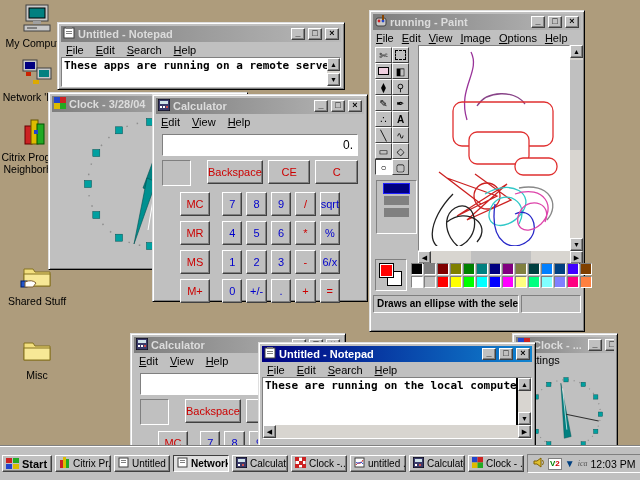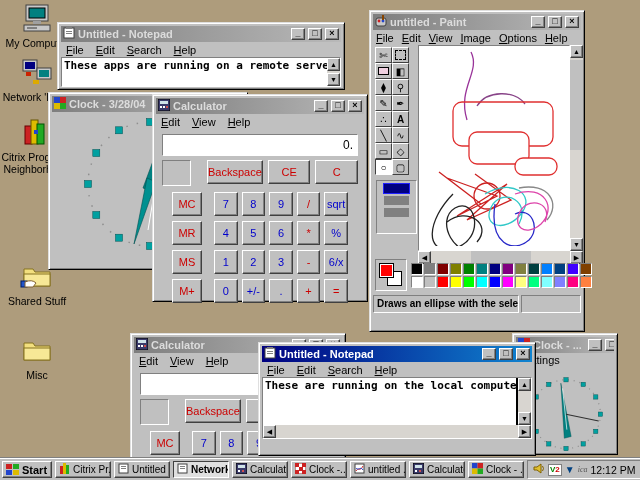--- a/index.html
+++ b/index.html
@@ -28,21 +28,21 @@
   .vscroll{width:13px;background:#d8d5d0;display:flex;flex-direction:column;justify-content:space-between;}
   .hscroll{height:13px;background:#d8d5d0;display:flex;justify-content:space-between;}
   .sarr{width:13px;height:13px;font-size:7px;line-height:12px;text-align:center;color:#000;flex:none;}
   
   .clock-face{display:block;}
   
   .calc-display{margin:5px 6px 4px;height:22px;font-size:12px;text-align:right;padding:3px 4px 0 0;
                 font-family:"Liberation Sans",sans-serif;}
   .calc-rowA{display:flex;gap:5px;margin:2px 6px 6px;}
   .mem-ind{width:27px;height:24px;border:1px solid;border-color:#808080 #fff #fff #808080;}
-  .calc-row{display:flex;gap:4px;margin:0 16px 5px;}
+  .calc-row{display:flex;gap:4px;margin:0 24px 5px;}
   .ckey{height:24px;display:flex;align-items:center;justify-content:center;font-size:11px;flex:1;}
   .mkey{width:30px;flex:none;margin-right:8px;}
   
   .paint-body{display:flex;height:212px;}
   .toolbox{width:42px;padding:2px 1px 0 2px;}
   .toolgrid{display:grid;grid-template-columns:17px 17px;}
   .tool{width:17px;height:16px;display:flex;align-items:center;justify-content:center;font-size:10px;color:#000;
         background:#c0c0c0;border:1px solid;border-color:#fff #404040 #404040 #fff;box-sizing:border-box;}
   .tool.selected{background:#fff;border-color:#404040 #fff #fff #404040;}
   .tool-shape{display:block;}
@@ -62,21 +62,21 @@
   .palgrid{display:grid;grid-template-columns:repeat(14,12px);grid-auto-rows:12px;gap:1px;margin-left:4px;}
   .pcell{border:1px solid;border-color:#808080 #fff #fff #808080;box-sizing:border-box;}
   .statusbar{height:18px;display:flex;gap:2px;margin-top:2px;}
   .stat-left{flex:1;border:1px solid;border-color:#808080 #fff #fff #808080;font-size:10px;font-weight:bold;
              padding:2px 3px;overflow:hidden;white-space:nowrap;color:#000;}
   .stat-right{width:58px;border:1px solid;border-color:#808080 #fff #fff #808080;}
   
   .dicon{position:absolute;width:70px;text-align:center;font-size:10.5px;color:#000;line-height:1.15;}
   .dicon .img{width:34px;height:30px;margin:0 auto 3px;}
   
-  .taskbar{position:absolute;left:0;bottom:0;width:640px;height:22px;background:#c0c0c0;border-top:1px solid #fff;
+  .taskbar{position:absolute;left:0;bottom:0;width:640px;height:34px;background:#c0c0c0;border-top:1px solid #fff;
            box-shadow:0 -1px 0 #808080;display:flex;align-items:center;padding:2px 2px;box-sizing:border-box;gap:3px;z-index:50;margin-top:8px;}
   .startbtn{width:50px;height:17px;display:flex;align-items:center;gap:3px;padding:0 3px;font-size:11px;font-weight:bold;flex:none;}
   .taskbtn{width:56px;height:17px;display:flex;align-items:center;gap:3px;padding:0 3px;font-size:10px;flex:none;
            overflow:hidden;white-space:nowrap;}
   .taskbtn.active{font-weight:bold;background:#dfdfdf;border-color:#404040 #fff #fff #404040;box-shadow:none;}
   .tray{margin-left:auto;height:17px;border:1px solid;border-color:#808080 #fff #fff #808080;display:flex;
         align-items:center;gap:3px;padding:0 5px;font-size:10.5px;flex:none;}
   .tray-v2{background:#fff;border:1px solid #808080;font-size:8px;font-weight:bold;padding:0 1px;line-height:10px;}
   .tray-v2 .v{color:#008000;}.tray-v2 .two{color:#cc0000;}
   .tray-tri{color:#004080;font-size:10px;line-height:10px;}
@@ -279,21 +279,21 @@
   </div>
 
   <div class="window" style="left:369px;top:10px;width:216px;height:322px;z-index:4;">
     <div class="titlebar inactive">
       <span class="micon"><svg width="12" height="12">
             <rect x="1" y="3" width="10" height="8" rx="2" fill="#c8c8c8" stroke="#404040"></rect>
             <circle cx="4" cy="6" r="1.4" fill="#cc2222"></circle>
             <circle cx="8" cy="6" r="1.4" fill="#2244cc"></circle>
             <rect x="7" y="0" width="2" height="5" fill="#884400"></rect>
           </svg></span>
-      <span>untitled - Paint</span>
+      <span>running - Paint</span>
       <span class="tb-sp"></span>
       <span class="tbtn">_</span>
       <span class="tbtn">□</span>
       <span class="tbtn">×</span>
     </div>
     <div class="menubar" style="padding:2px 3px 1px;">
       <span class="menu-item" style="margin-right:8px;"><u>F</u>ile</span>
       <span class="menu-item" style="margin-right:8px;"><u>E</u>dit</span>
       <span class="menu-item" style="margin-right:8px;"><u>V</u>iew</span>
       <span class="menu-item" style="margin-right:8px;"><u>I</u>mage</span>
@@ -609,17 +609,17 @@
     </div>
 
     <div class="tray">
       <span class="micon"><svg width="12" height="11">
             <polygon points="1,4 4,4 8,1 8,10 4,7 1,7" fill="#e0c030" stroke="#806000"></polygon>
             <path d="M9.5,3 q2,2.5 0,5" stroke="#806000" fill="none"></path>
           </svg></span>
       <span class="tray-v2"><span class="v">V</span><span class="two">2</span></span>
       <span class="tray-tri">▼</span>
       <span class="tray-ica">ica</span>
-      <span>12:12 PM</span>
+      <span>12:03 PM</span>
     </div>
   </div>
 
 </div>
 
 </body></html>

